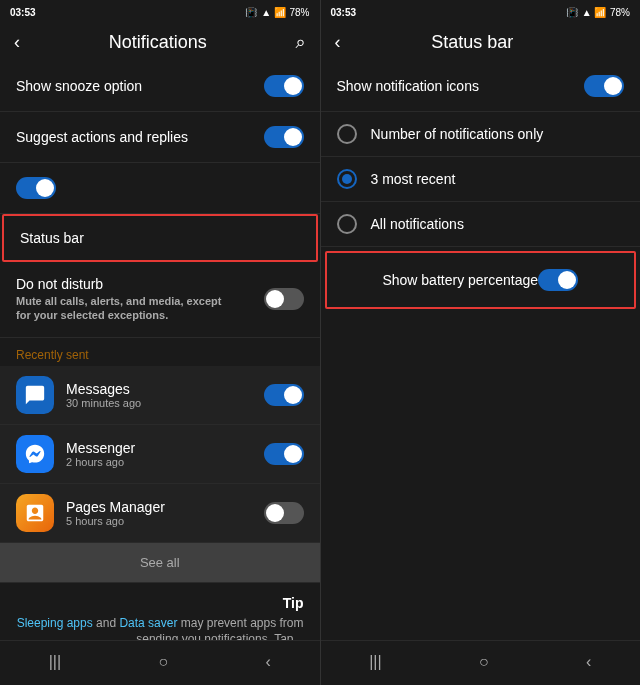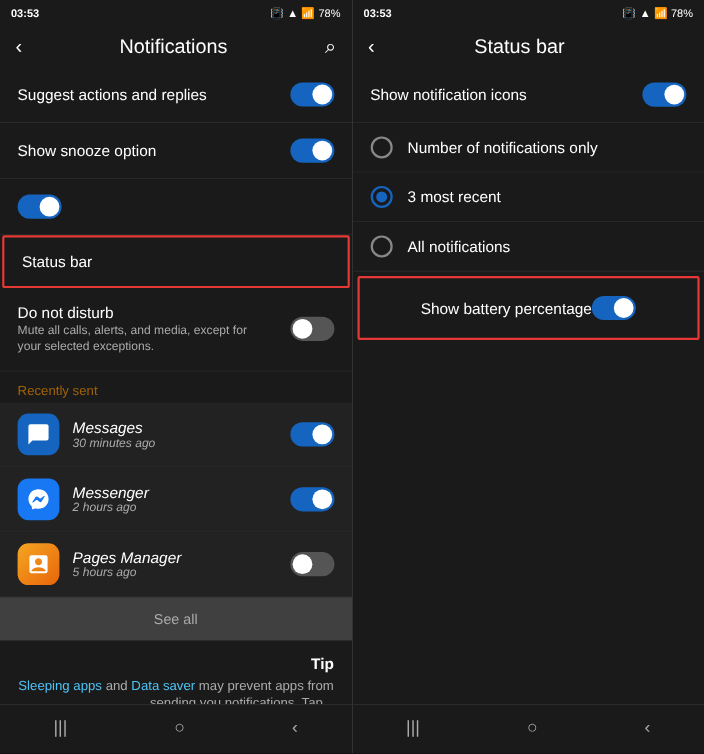--- a/index.html
+++ b/index.html
@@ -93,20 +93,21 @@
       font-size: 14px;
       color: #fff;
       font-weight: 400;
     }
     .setting-item-sub {
       font-size: 11px;
       color: #aaa;
       margin-top: 2px;
       line-height: 1.3;
       max-width: 220px;
+      font-weight: bold;
     }
     .setting-item-left {
       flex: 1;
     }
 
     
     .toggle {
       width: 40px;
       height: 22px;
       border-radius: 11px;
@@ -140,21 +141,20 @@
       background: #1a1a1a;
     }
 
     
     .app-item {
       display: flex;
       align-items: center;
       padding: 10px 16px;
       border-bottom: 1px solid #2a2a2a;
       background: #222;
-      font-style: italic;
     }
     .app-icon {
       width: 38px;
       height: 38px;
       border-radius: 10px;
       margin-right: 12px;
       flex-shrink: 0;
       display: flex;
       align-items: center;
       justify-content: center;
@@ -293,28 +293,28 @@
   <div class="top-nav">
     <span class="back-btn">‹</span>
     <span class="top-nav-title">Notifications</span>
     <span class="search-btn">⌕</span>
   </div>
 
   <div class="settings-list">
 
     <div class="setting-item">
       <div class="setting-item-left">
-        <div class="setting-item-text">Suggest actions and replies</div>
+        <div class="setting-item-text">Show snooze option</div>
       </div>
       <div class="toggle on"></div>
     </div>
 
     <div class="setting-item">
       <div class="setting-item-left">
-        <div class="setting-item-text">Show snooze option</div>
+        <div class="setting-item-text">Suggest actions and replies</div>
       </div>
       <div class="toggle on"></div>
     </div>
 
     <div class="setting-item">
       <div class="toggle on"></div>
     </div>
 
     <div class="setting-item highlighted">
       <div class="setting-item-left">

